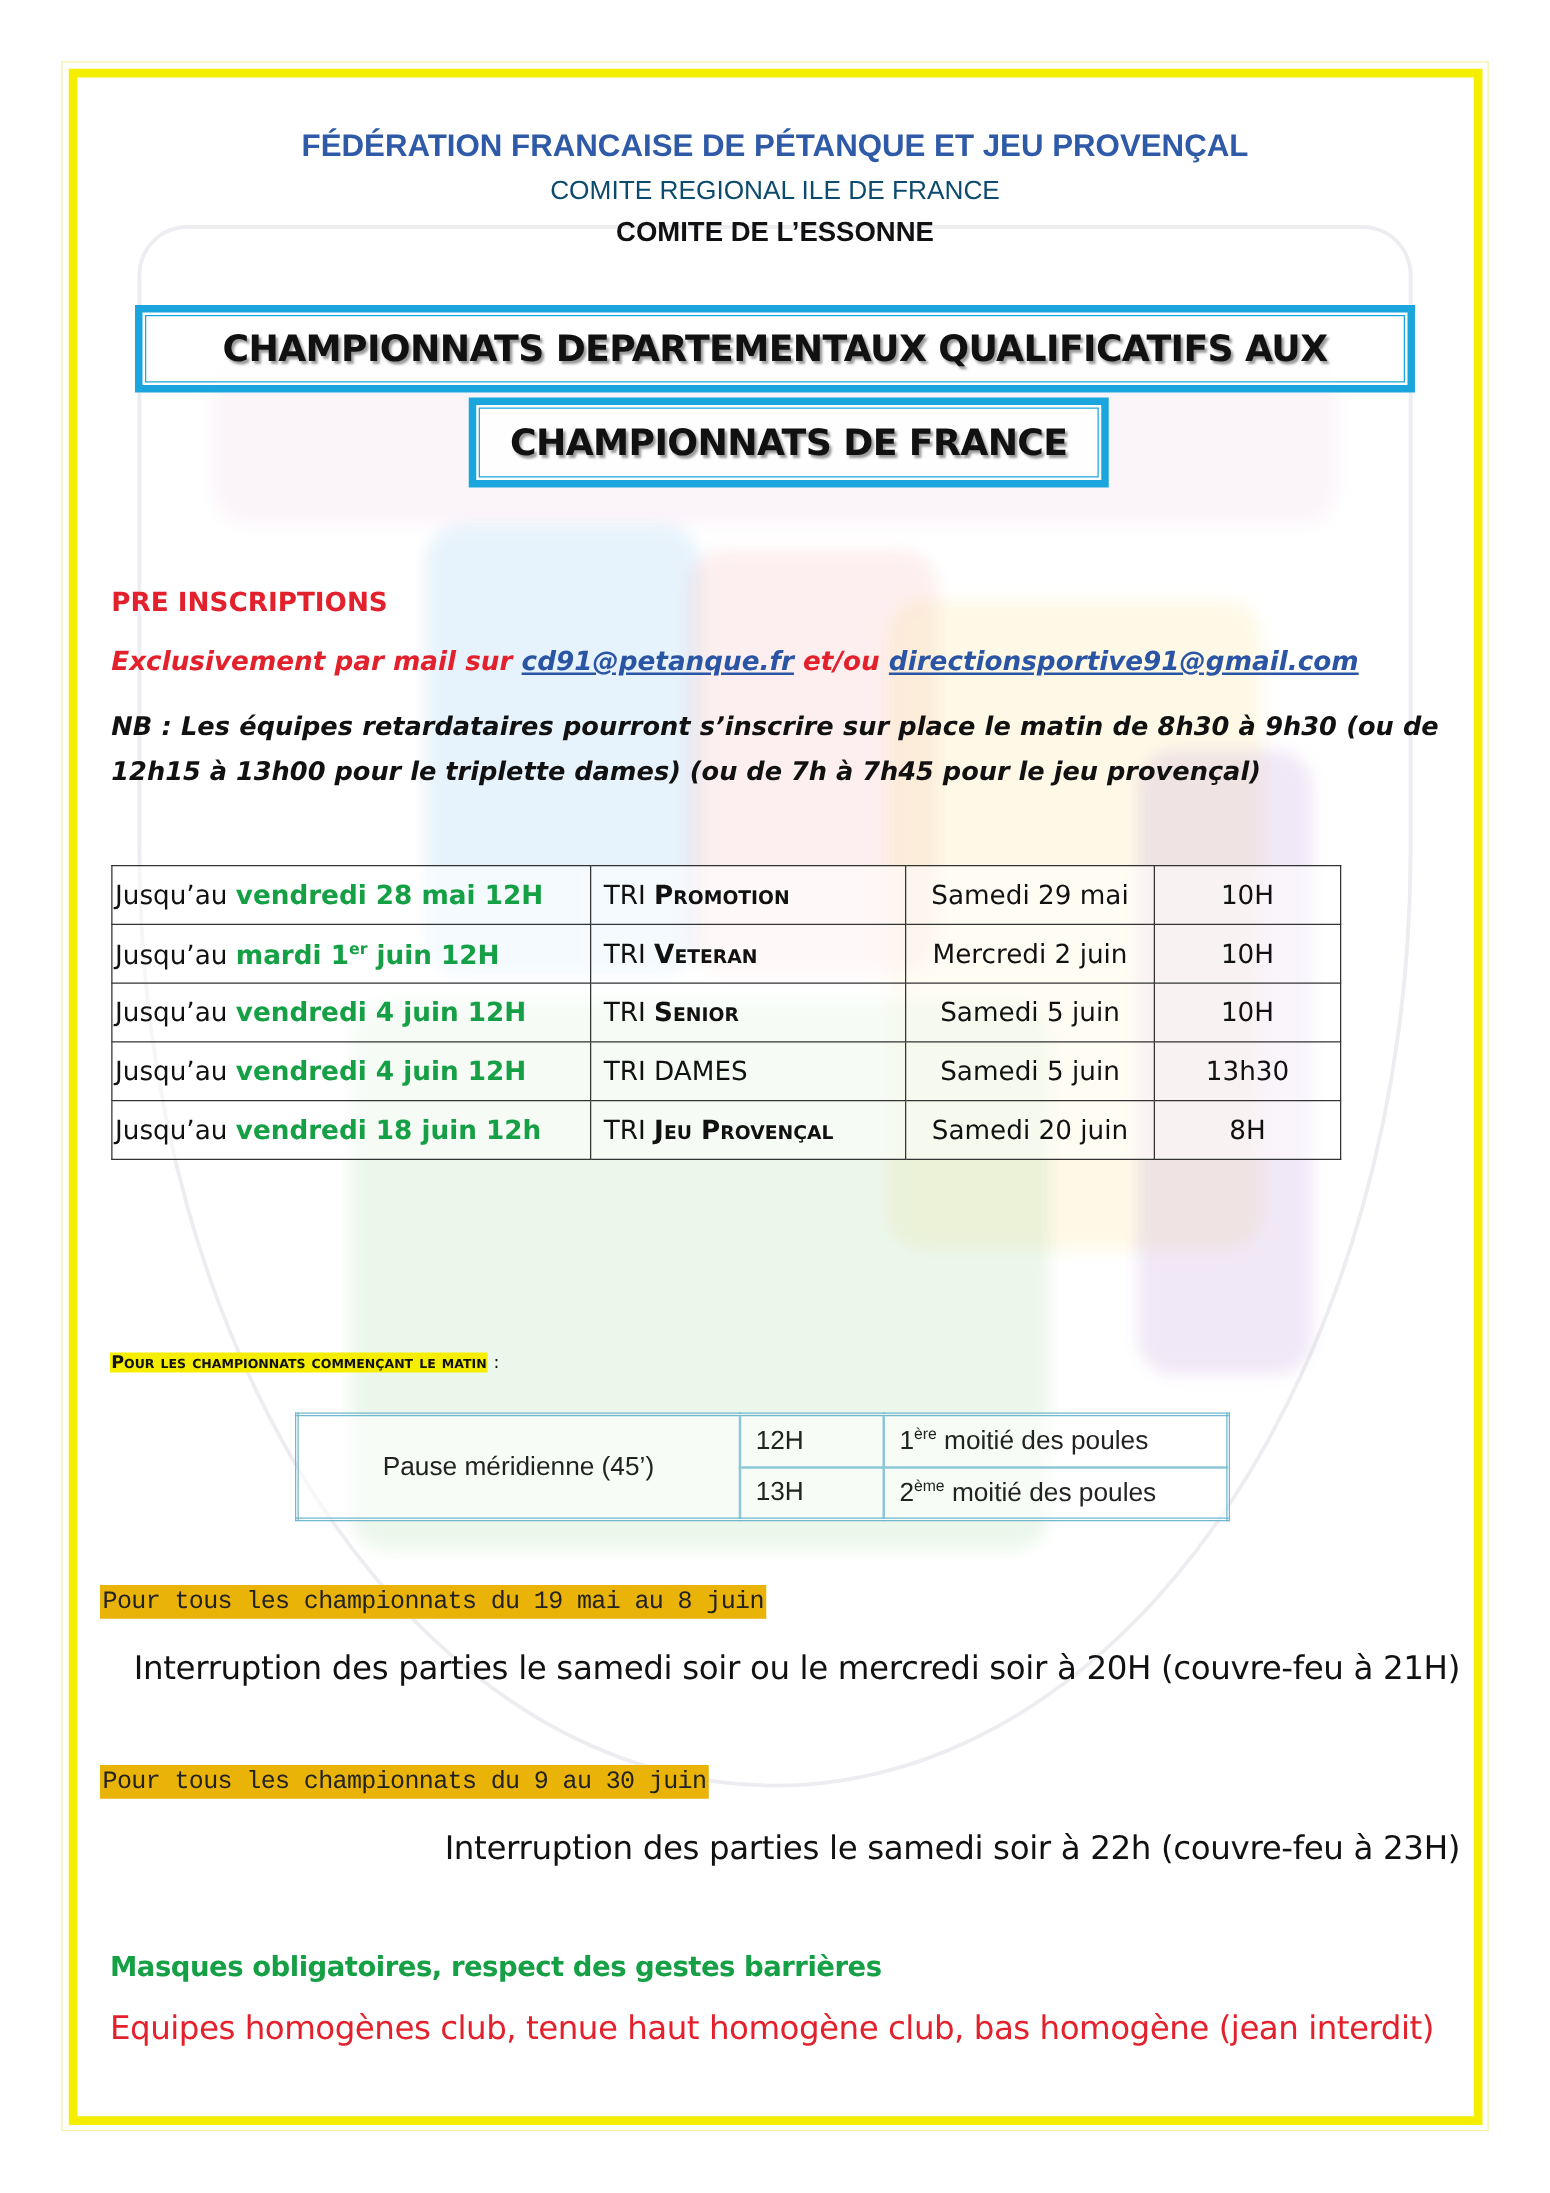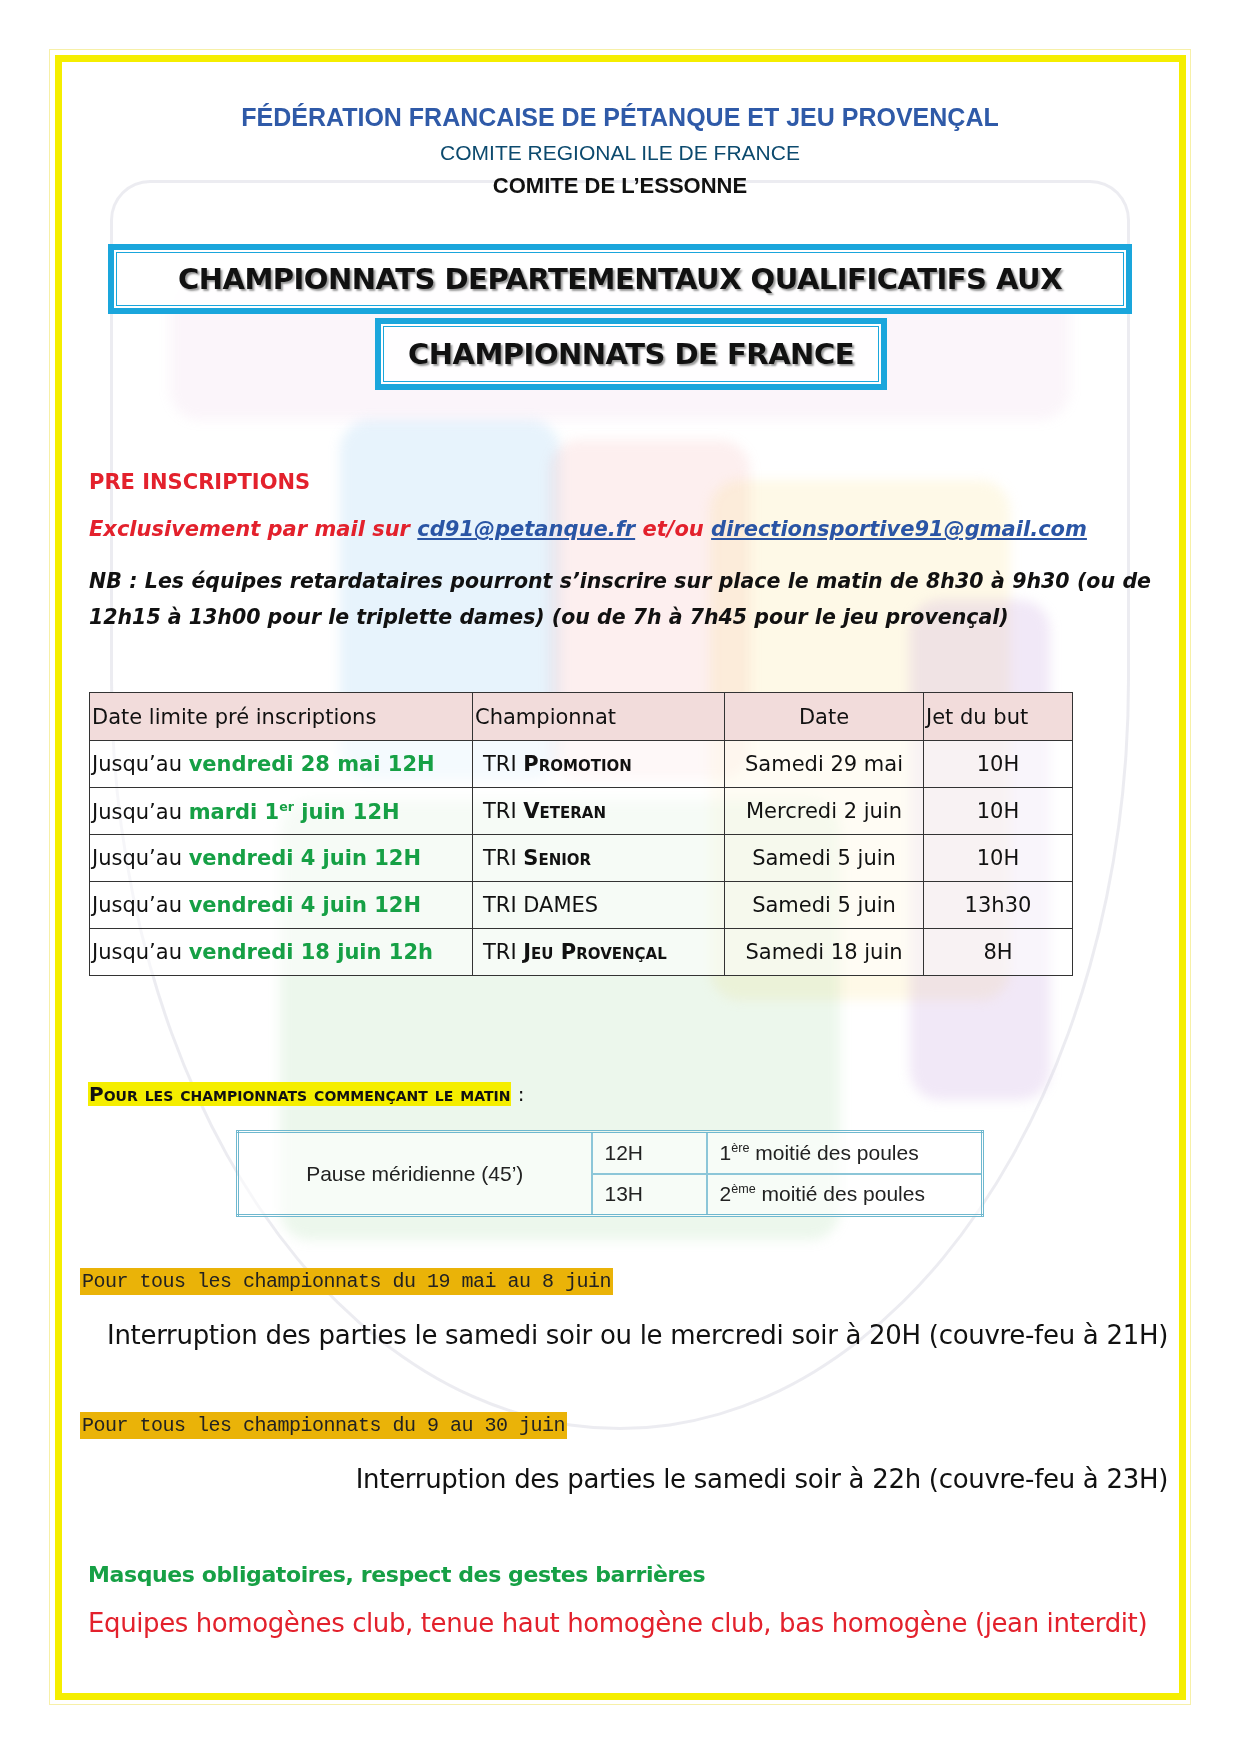--- a/index.html
+++ b/index.html
@@ -68,21 +68,21 @@
     }
     table.main th { background: #f2dcdb; color: #111; text-align: left; height: 48px; }
     table.main th.c3 { text-align: center; }
     .c1 { width: 383px; } .c2 { width: 252px; } .c3 { width: 199px; text-align: center; } .c4 { width: 149px; text-align: center; }
     .green { color: #16a045; font-weight: bold; }
     .red { color: #e3212c; }
     .sc { font-variant: small-caps; font-weight: bold; }
     table.main td { background: rgba(255,255,255,0.55); color: #111; }
     table.main td.c2 { padding-left: 10px; }
 
-    .morning { position: absolute; left: 88px; top: 1082px; font-family: "DejaVu Sans", sans-serif; font-size: 20px; color: #111; }
+    .morning { position: absolute; left: 88px; top: 1082px; font-family: "DejaVu Sans", sans-serif; font-size: 14px; color: #111; }
     .morning .hl { background: #f5ee00; font-variant: small-caps; font-weight: bold; padding: 0 1px; }
 
     table.pause {
       position: absolute; left: 236px; top: 1130px; border-collapse: collapse;
       font-family: "Liberation Sans", sans-serif; font-size: 21px; color: #222;
       border: 3px double #6fb8cf;
     }
     table.pause td { border: 2px solid #8cc6d8; height: 42px; box-sizing: border-box; background: rgba(255,255,255,0.6); }
     .p1 { width: 354px; text-align: center; }
     .p2 { width: 115px; padding-left: 12px; }
@@ -127,26 +127,20 @@
 </div>
 
 <div class="txt pre">PRE INSCRIPTIONS</div>
 <div class="txt mail">
   <span>Exclusivement par mail sur </span><a>cd91@petanque.fr</a><span> et/ou </span><a>directionsportive91@gmail.com</a>
 </div>
 <div class="txt nb">NB : Les équipes retardataires pourront s’inscrire sur place le matin de 8h30 à 9h30 (ou de 12h15 à 13h00 pour le triplette dames) (ou de 7h à 7h45 pour le jeu provençal)</div>
 
 <table class="main">
   <tbody>
-      <tr>
-    <th class="c1">Date limite pré inscriptions</th>
-    <th class="c2">Championnat</th>
-    <th class="c3">Date</th>
-    <th class="c4">Jet du but</th>
-  </tr>
   <tr>
     <td class="c1"><span>Jusqu’au </span><span class="green">vendredi 28 mai 12H</span></td>
     <td class="c2"><span>TRI </span><span class="sc">Promotion</span></td>
     <td class="c3">Samedi 29 mai</td>
     <td class="c4 red">10H</td>
   </tr>
   <tr>
     <td class="c1"><span>Jusqu’au </span><span class="green"><span>mardi 1</span><sup>er</sup><span> juin 12H</span></span></td>
     <td class="c2"><span>TRI </span><span class="sc">Veteran</span></td>
     <td class="c3">Mercredi 2 juin</td>
@@ -160,21 +154,21 @@
   </tr>
   <tr>
     <td class="c1"><span>Jusqu’au </span><span class="green">vendredi 4 juin 12H</span></td>
     <td class="c2"><span>TRI DAMES</span><span class="sc"></span></td>
     <td class="c3">Samedi 5 juin</td>
     <td class="c4 red">13h30</td>
   </tr>
   <tr>
     <td class="c1"><span>Jusqu’au </span><span class="green">vendredi 18 juin 12h</span></td>
     <td class="c2"><span>TRI </span><span class="sc">Jeu Provençal</span></td>
-    <td class="c3">Samedi 18 juin</td>
+    <td class="c3">Samedi 20 juin</td>
     <td class="c4 red">8H</td>
   </tr>
 </tbody>
   </table>
 
 <div class="morning">
   <span class="hl">Pour les championnats commençant le matin</span><span> :</span>
 </div>
 
 <table class="pause">

